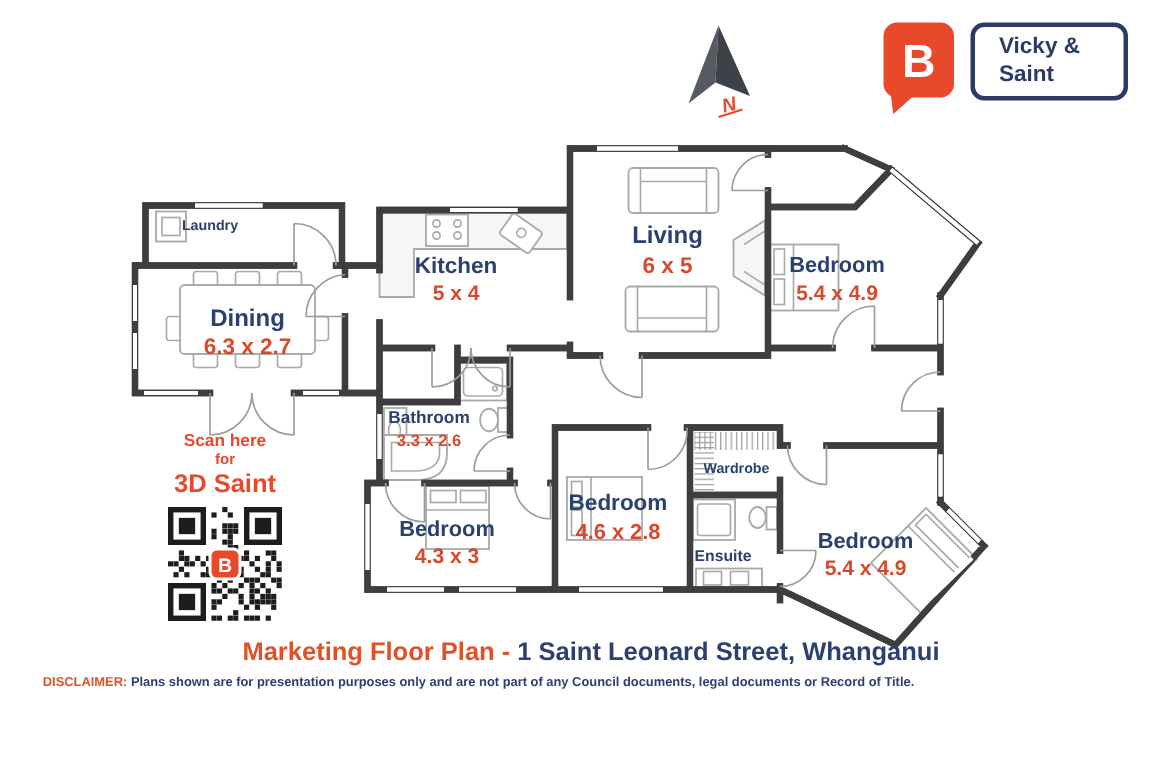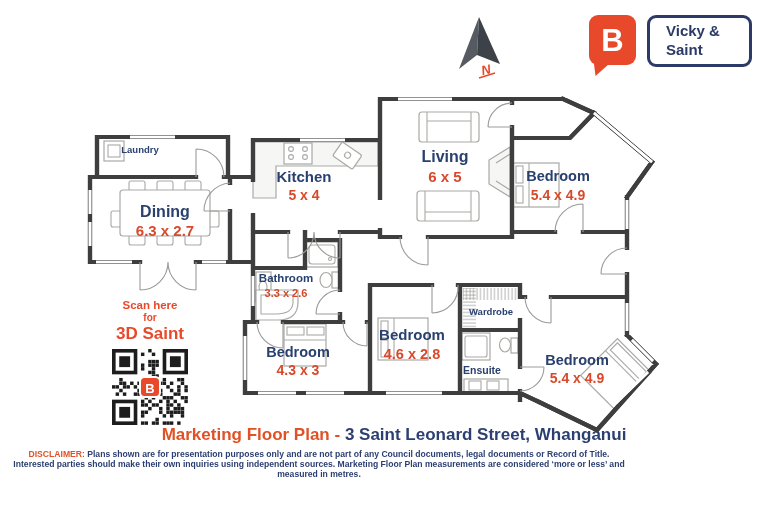--- a/index.html
+++ b/index.html
@@ -26,21 +26,21 @@
   .w-inner{fill:none;stroke:#FFFFFF;stroke-width:2.2;stroke-linecap:square;}
   .win-core{fill:none;stroke:#FFFFFF;stroke-width:2.6;stroke-linecap:butt;}
   .win-line{fill:none;stroke:#8F8F8D;stroke-width:0.9;stroke-linecap:butt;}
   .door{fill:none;stroke:#9B9B99;stroke-width:1.1;}
   .furn{fill:#ffffff;stroke:#A9A9A7;stroke-width:1.2;}
   .furn-l{fill:none;stroke:#A9A9A7;stroke-width:1.1;}
   .furn-f{fill:#F6F6F4;stroke:#A9A9A7;stroke-width:1.2;}
   .rn{fill:#2A406F;text-anchor:middle;}
   .rd{fill:#D7492A;text-anchor:middle;}
   
-  .scanblock{position:absolute;left:96px;top:288px;width:108px;text-align:center;margin-top:11px;}
+  .scanblock{position:absolute;left:96px;top:288px;width:108px;text-align:center;}
   .scan1{color:#E8492B;font-size:11.5px;font-weight:bold;line-height:1.15;}
   .scan2{color:#E8492B;font-size:10px;font-weight:bold;line-height:1.15;}
   .scan3{color:#E8492B;font-size:17px;font-weight:bold;line-height:1.2;}
   .qr-wrap{margin-top:5px;}
   
   .title{position:absolute;top:425px;left:0;width:768px;text-align:center;font-size:17px;font-weight:bold;}
   .t-orange{color:#E05226;margin-left:20px;}
   .t-navy{color:#2B3F70;}
   .disc{position:absolute;top:449px;left:0;width:638px;text-align:center;color:#2B3F70;
     font-size:8.6px;font-weight:bold;line-height:1.18;}
@@ -421,21 +421,20 @@
           <rect x="57.904761904761905" y="72.38095238095238" width="3.438095238095238" height="3.438095238095238" fill="#1D1D1D"></rect>
           <rect x="65.14285714285714" y="72.38095238095238" width="3.438095238095238" height="3.438095238095238" fill="#1D1D1D"></rect>
         </g>
       <rect x="28" y="28" width="20" height="20" rx="4.5" fill="#E8492B" stroke="#ffffff" stroke-width="2"></rect>
       <text x="38" y="43.5" font-size="13" font-weight="bold" fill="#ffffff" text-anchor="middle" font-family="Liberation Sans, sans-serif">B</text>
     </svg>
   </div>
 </div>
 
 <div class="title">
-  <span class="t-orange">Marketing Floor Plan - </span><span class="t-navy">3 Saint Leonard Street, Whanganui</span>
+  <span class="t-orange">Marketing Floor Plan - </span><span class="t-navy">1 Saint Leonard Street, Whanganui</span>
 </div>
 <div class="disc">
   <div>
     <span class="d-label">DISCLAIMER:</span>
     <span>Plans shown are for presentation purposes only and are not part of any Council documents, legal documents or Record of Title.</span>
   </div>
-  <div>Interested parties should make their own inquiries using independent sources. Marketing Floor Plan measurements are considered ‘more or less’ and measured in metres.</div>
 </div>
 
 </body></html>

